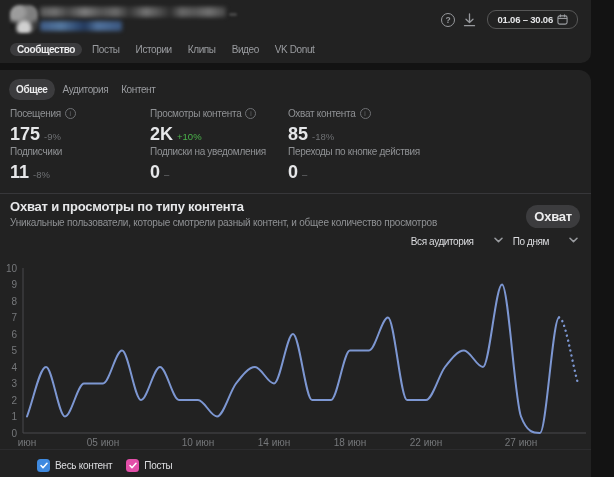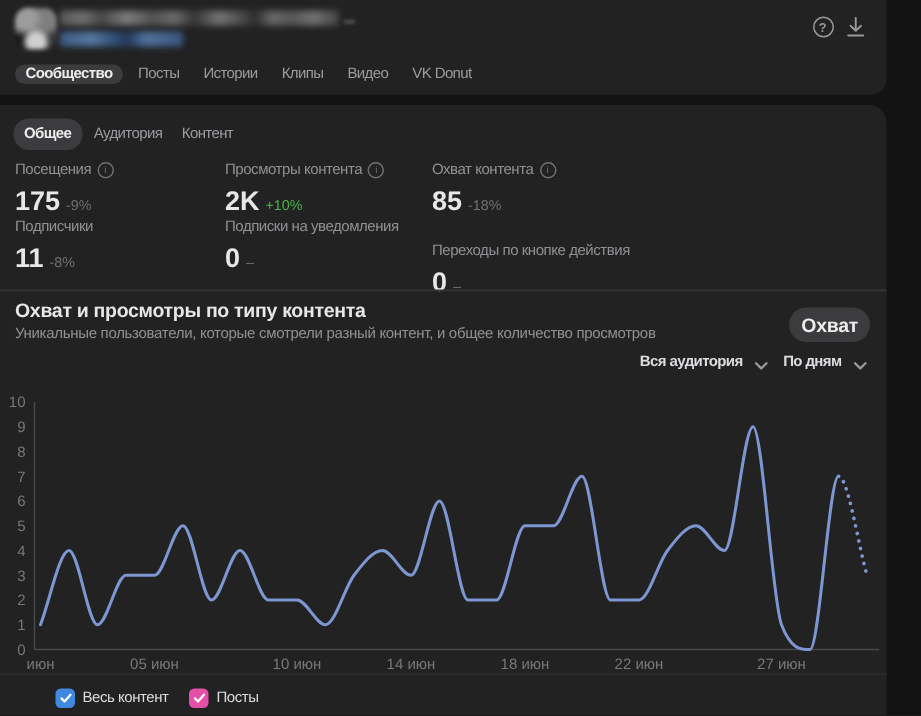--- a/index.html
+++ b/index.html
@@ -42,21 +42,21 @@
   .stat .delta{font-size:9.5px;font-weight:normal;color:#6f7174;letter-spacing:0;}
   .stat .delta.green{color:#4bb34b;}
   .divider{left:0;right:0;top:123px;height:1px;background:#37373a;width:591px;}
   .divider2{left:0;top:379px;height:1px;background:#2c2c2e;width:591px;}
   .sec-title{left:10px;top:129px;font-size:13px;font-weight:bold;color:#e6e7e9;letter-spacing:-0.2px;}
   .sec-sub{left:10px;top:147px;font-size:10px;letter-spacing:-0.2px;color:#8f9194;}
   .mode-tabs{right:11px;top:135px;display:flex;align-items:center;gap:2px;}
   .mode-tab{font-size:13px;letter-spacing:-0.2px;color:#9a9ca0;padding:4px 7px;border-radius:14px;}
   .mode-tab.active{background:#3c3c3e;color:#ededee;font-weight:bold;padding:4px 8px;}
   .filters{right:13px;top:166px;display:flex;align-items:center;gap:10px;}
-  .filter{display:flex;align-items:flex-end;gap:8px;font-size:10px;letter-spacing:-0.4px;font-weight:bold;color:#dcdde0;}
+  .filter{display:flex;align-items:flex-start;gap:20px;font-size:10px;letter-spacing:-0.4px;font-weight:normal;color:#dcdde0;}
   .chev{margin-top:1px;}
   .legend{left:37px;top:389px;display:flex;align-items:center;gap:14px;}
   .leg-item{display:flex;align-items:center;gap:5px;}
   .leg-box{width:13px;height:13px;border-radius:3.5px;display:flex;align-items:center;justify-content:center;}
   .leg-lbl{font-size:10px;letter-spacing:-0.3px;color:#dcdde0;}
   svg text{font-family:"Liberation Sans",sans-serif;}
 </style>
 </head>
 <body>
 
@@ -68,20 +68,28 @@
   <div class="abs hdr-controls">
     <div class="icon-btn">
         <div class="qmark">?</div>
       </div>
     <div class="icon-btn">
       <svg width="13" height="14" viewBox="0 0 13 14">
           <path d="M6.5 1v8M3 6.2l3.5 3.3L10 6.2" stroke="#97999d" stroke-width="1.3" fill="none" stroke-linecap="round" stroke-linejoin="round"></path>
           <path d="M1.5 12.7h10" stroke="#97999d" stroke-width="1.3" stroke-linecap="round"></path>
         </svg>
     </div>
+    <div class="date-btn">
+      <span>01.06 – 30.06</span>
+      <svg width="11" height="11" viewBox="0 0 12 12">
+          <rect x="1" y="2" width="10" height="9" rx="2" fill="none" stroke="#9c9ea2" stroke-width="1.2"></rect>
+          <path d="M1 4.8h10" stroke="#9c9ea2" stroke-width="1.2"></path>
+          <path d="M3.7 1v2M8.3 1v2" stroke="#9c9ea2" stroke-width="1.2" stroke-linecap="round"></path>
+        </svg>
+    </div>
   </div>
   <div class="abs tabs1">
     <div class="tab1 active">Сообщество</div>
     <div class="tab1">Посты</div>
     <div class="tab1">Истории</div>
     <div class="tab1">Клипы</div>
     <div class="tab1">Видео</div>
     <div class="tab1">VK Donut</div>
   </div>
 </div>
@@ -134,21 +142,21 @@
   </div>
   <div class="abs stat" style="left:150px;top:76px;">
     <div class="lbl">
         <span>Подписки на уведомления</span>
       </div>
     <div class="val">
         <span>0</span>
         <span class="delta">–</span>
       </div>
   </div>
-  <div class="abs stat" style="left:288px;top:76px;margin-top:16px;">
+  <div class="abs stat" style="left:288px;top:76px;">
     <div class="lbl">
         <span>Переходы по кнопке действия</span>
       </div>
     <div class="val">
         <span>0</span>
         <span class="delta">–</span>
       </div>
   </div>
 
   <div class="abs divider"></div>

